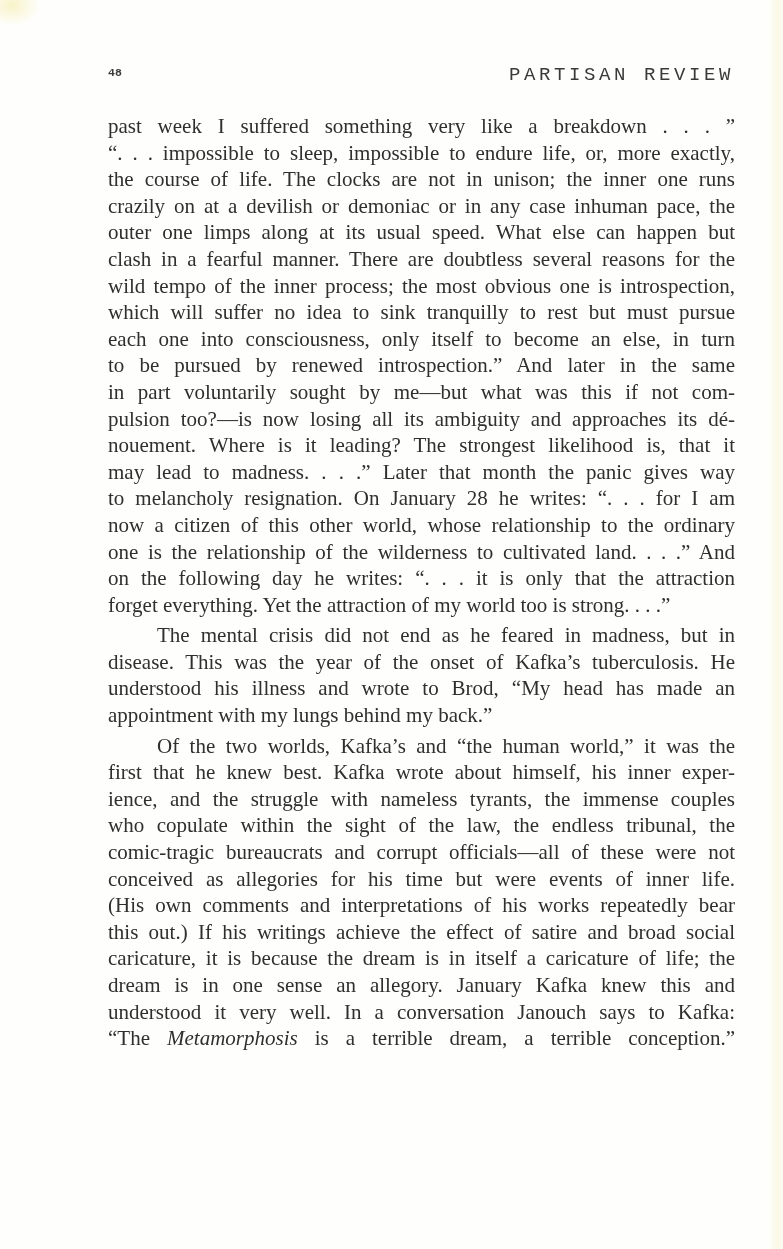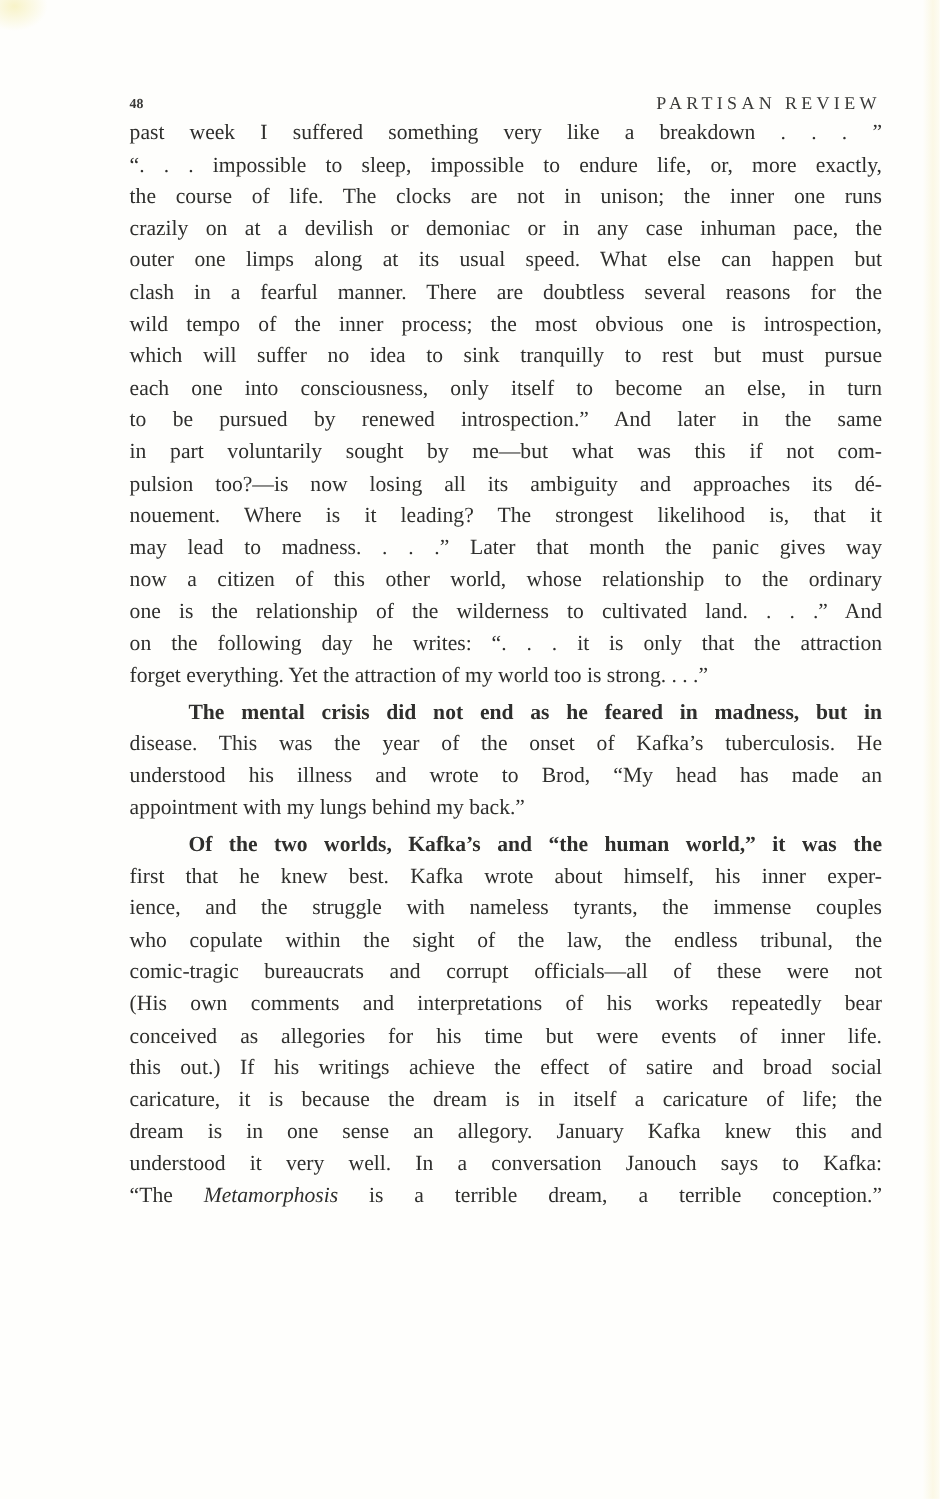--- a/index.html
+++ b/index.html
@@ -25,66 +25,65 @@
     .corner-stain {
       position: absolute;
       top: 0;
       left: 0;
       width: 40px;
       height: 26px;
       background: radial-gradient(ellipse at 30% 20%, #f8f3c8 0%, rgba(254,254,252,0) 70%);
     }
     .running-head {
       position: absolute;
-      top: 79px;
+      top: 64px;
       left: 108px;
       width: 626px;
       height: 20px;
-      font-family: Liberation Serif, serif;
+      font-family: Liberation Mono, monospace;
       font-size: 13px;
       color: #3a3a38;
     }
     .page-number {
       position: absolute;
       left: 0;
       top: 2px;
       font-weight: bold;
       font-size: 11.5px;
       letter-spacing: 0px;
     }
     .journal-title {
       position: absolute;
       right: 0;
       top: 0;
       letter-spacing: 3.6px;
-      font-size: 15px;
+      font-size: 19px;
     }
     .body-text {
       position: absolute;
-      top: 97px;
+      top: 113px;
       left: 108px;
       width: 627px;
       font-family: "Liberation Serif", "DejaVu Serif", serif;
-      font-size: 18px;
+      font-size: 21px;
       line-height: 26.6px;
       color: #2f2f2d;
     }
     .line {
       display: block;
       text-align: justify;
       text-align-last: justify;
       white-space: nowrap;
       height: 26.6px;
     }
     .line.last {
       text-align-last: left;
     }
     .line.indent {
       padding-left: 49px;
-      font-weight: bold;
     }
     .line.para-start {
       margin-top: 4px;
     }
     .line span {
       white-space: normal;
     }
     em {
       font-style: italic;
     }
@@ -110,40 +109,41 @@
     <span class="line"><span>outer one limps along at its usual speed. What else can happen but</span></span>
     <span class="line"><span>clash in a fearful manner. There are doubtless several reasons for the</span></span>
     <span class="line"><span>wild tempo of the inner process; the most obvious one is introspection,</span></span>
     <span class="line"><span>which will suffer no idea to sink tranquilly to rest but must pursue</span></span>
     <span class="line"><span>each one into consciousness, only itself to become an else, in turn</span></span>
     <span class="line"><span>to be pursued by renewed introspection.” And later in the same</span></span>
     <span class="line"><span>in part voluntarily sought by me—but what was this if not com-</span></span>
     <span class="line"><span>pulsion too?—is now losing all its ambiguity and approaches its dé-</span></span>
     <span class="line"><span>nouement. Where is it leading? The strongest likelihood is, that it</span></span>
     <span class="line"><span>may lead to madness. . . .” Later that month the panic gives way</span></span>
+    <span class="line"><span>to melancholy resignation. On January 28 he writes: “. . . for I am</span></span>
     <span class="line"><span>now a citizen of this other world, whose relationship to the ordinary</span></span>
     <span class="line"><span>one is the relationship of the wilderness to cultivated land. . . .” And</span></span>
     <span class="line"><span>on the following day he writes: “. . . it is only that the attraction</span></span>
     <span class="line last"><span>forget everything. Yet the attraction of my world too is strong. . . .”</span></span>
   </div>
 
   <div>
     <span class="line indent para-start"><span>The mental crisis did not end as he feared in madness, but in</span></span>
     <span class="line"><span>disease. This was the year of the onset of Kafka’s tuberculosis. He</span></span>
     <span class="line"><span>understood his illness and wrote to Brod, “My head has made an</span></span>
     <span class="line last"><span>appointment with my lungs behind my back.”</span></span>
   </div>
 
   <div>
     <span class="line indent para-start"><span>Of the two worlds, Kafka’s and “the human world,” it was the</span></span>
     <span class="line"><span>first that he knew best. Kafka wrote about himself, his inner exper-</span></span>
     <span class="line"><span>ience, and the struggle with nameless tyrants, the immense couples</span></span>
     <span class="line"><span>who copulate within the sight of the law, the endless tribunal, the</span></span>
     <span class="line"><span>comic-tragic bureaucrats and corrupt officials—all of these were not</span></span>
+    <span class="line"><span>conceived as allegories for his time but were events of inner life.</span></span>
     <span class="line"><span>(His own comments and interpretations of his works repeatedly bear</span></span>
-    <span class="line"><span>conceived as allegories for his time but were events of inner life.</span></span>
     <span class="line"><span>this out.) If his writings achieve the effect of satire and broad social</span></span>
     <span class="line"><span>caricature, it is because the dream is in itself a caricature of life; the</span></span>
     <span class="line"><span>dream is in one sense an allegory. January Kafka knew this and</span></span>
     <span class="line"><span>understood it very well. In a conversation Janouch says to Kafka:</span></span>
     <span class="line"><span><span>“The </span><em>Metamorphosis</em><span> is a terrible dream, a terrible conception.”</span></span></span>
   </div>
 </div>
 
 </body></html>

